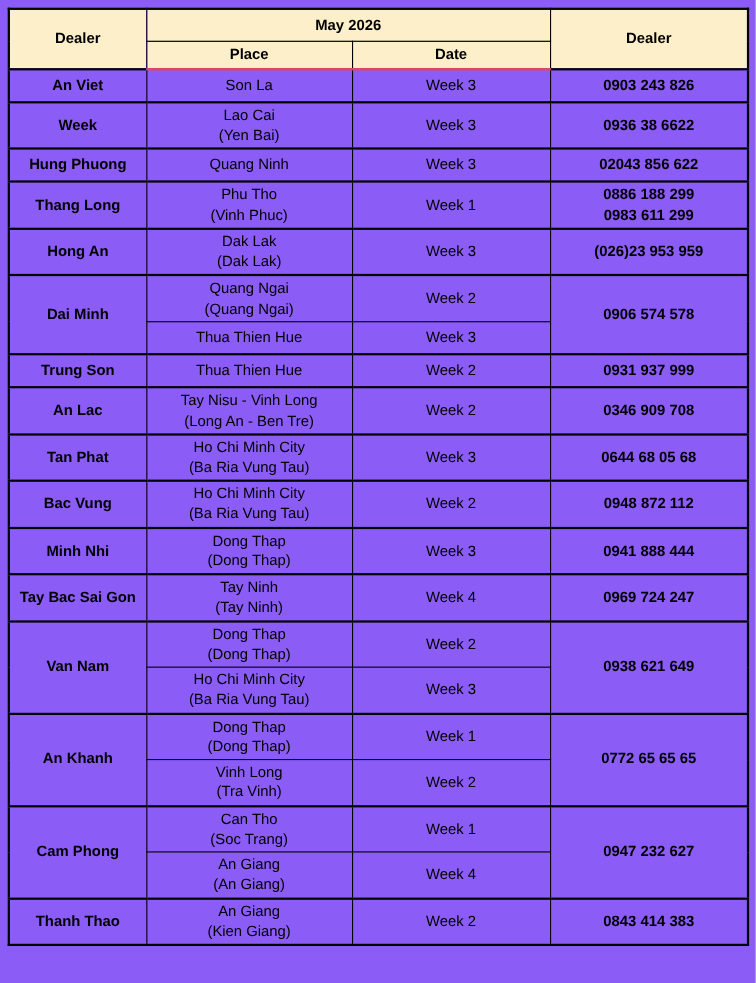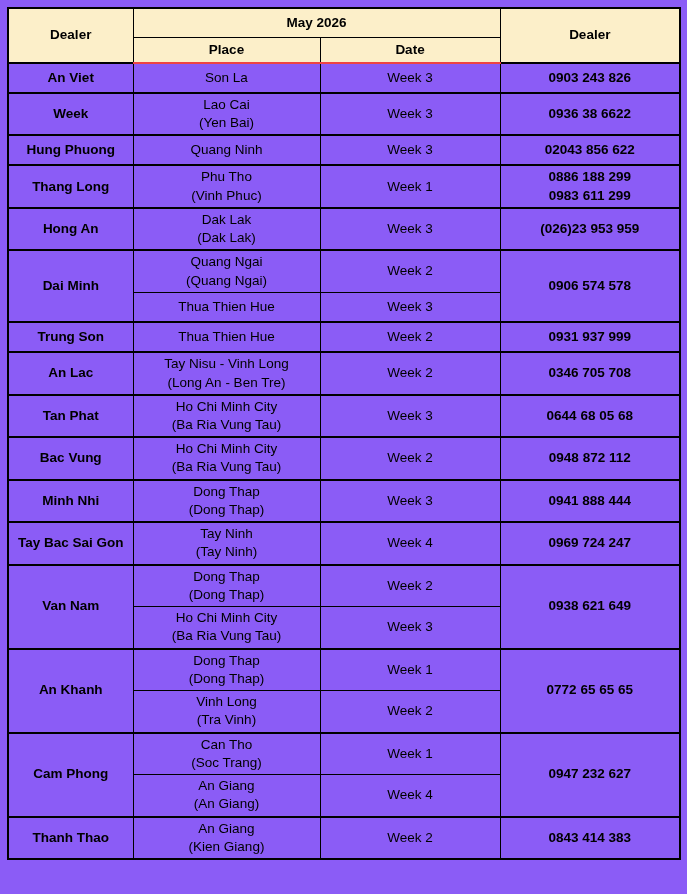--- a/index.html
+++ b/index.html
@@ -115,21 +115,21 @@
           <td class="dealer">Trung Son</td>
           <td class="place">Thua Thien Hue</td>
           <td class="date">Week 2</td>
           <td class="hotline">0931 937 999</td>
         </tr>
         <tr class="group-start tall">
           <td class="dealer">An Lac</td>
           <td class="place">Tay Nisu - Vinh Long
 (Long An - Ben Tre)</td>
           <td class="date">Week 2</td>
-          <td class="hotline">0346 705 708</td>
+          <td class="hotline">0346 909 708</td>
         </tr>
         <tr class="group-start tall">
           <td class="dealer">Tan Phat</td>
           <td class="place">Ho Chi Minh City
 (Ba Ria Vung Tau)</td>
           <td class="date">Week 3</td>
           <td class="hotline">0644 68 05 68</td>
         </tr>
         <tr class="group-start tall">
           <td class="dealer">Bac Vung</td>

